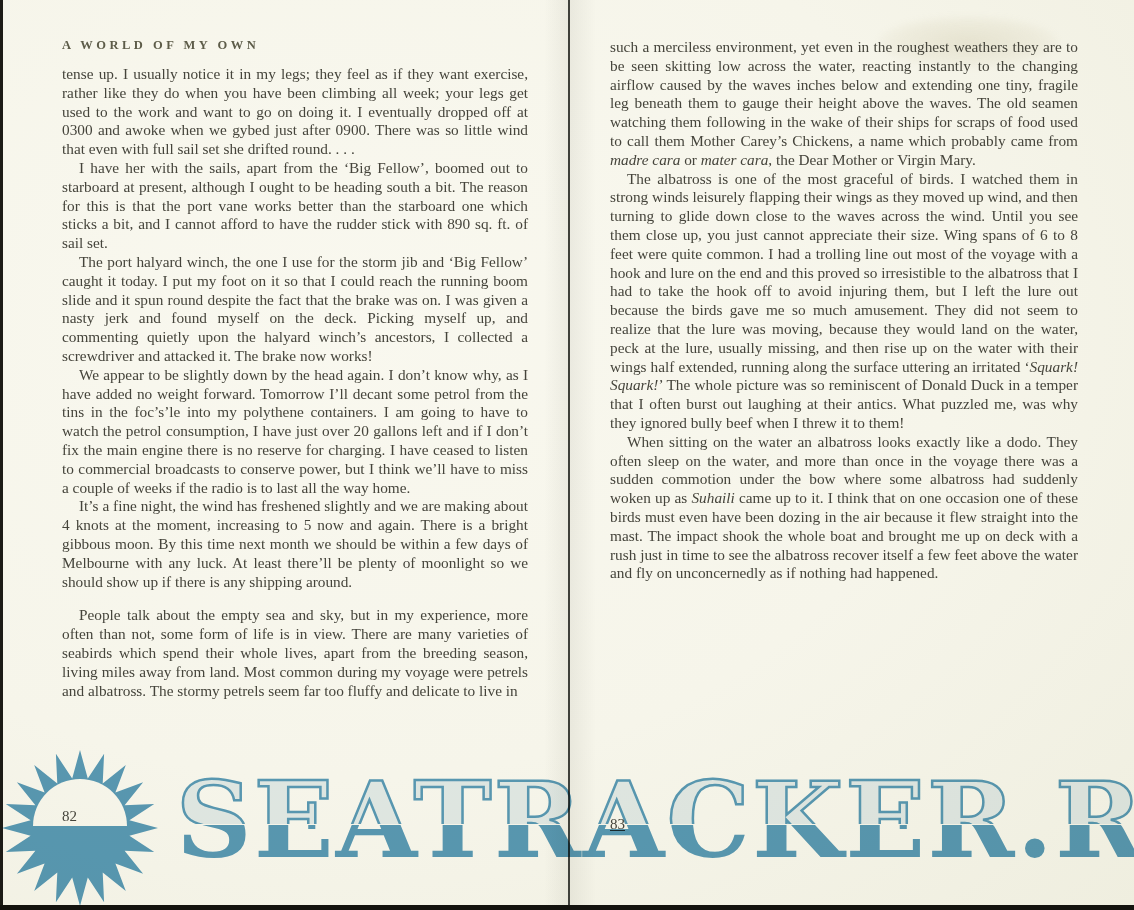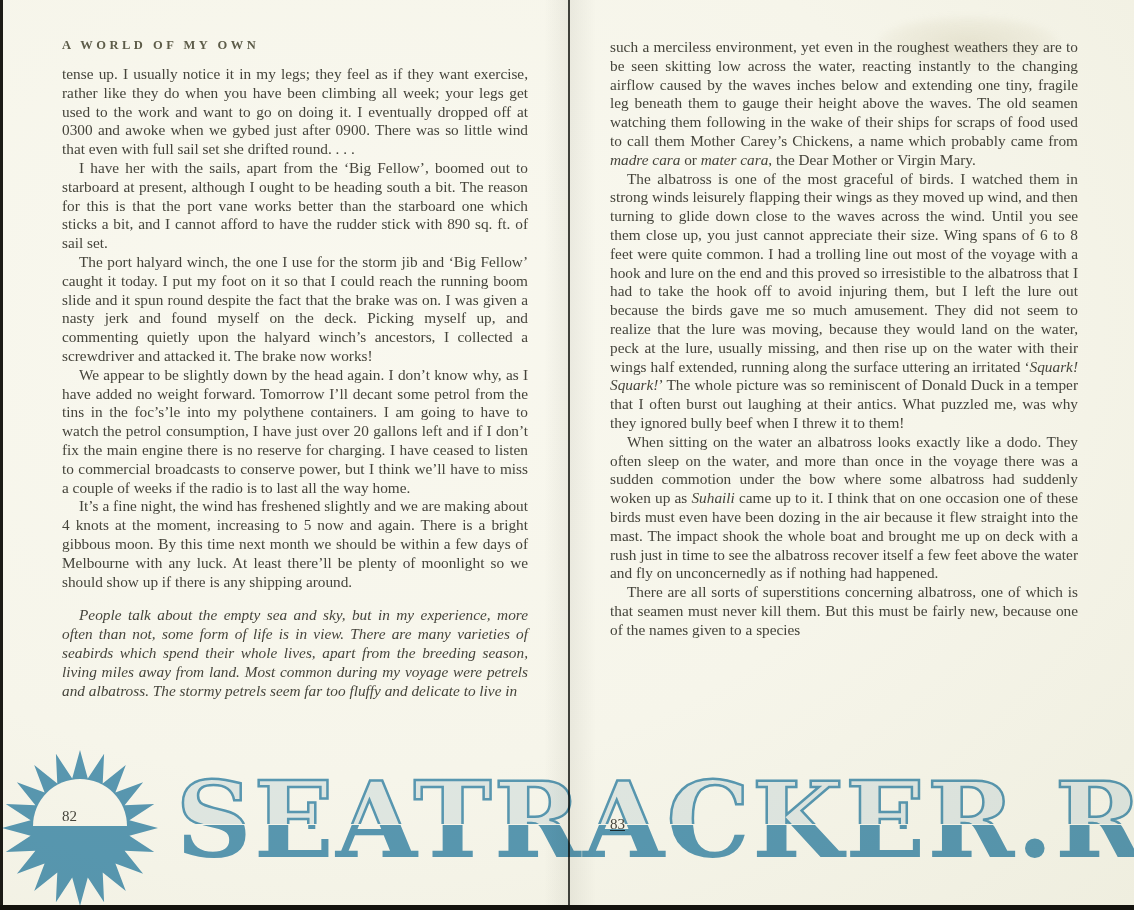--- a/index.html
+++ b/index.html
@@ -19,21 +19,21 @@
   .running-head{
     font-size:12.5px;letter-spacing:3.5px;font-weight:bold;
     color:var(--heading-ink);margin:0 0 12px 0;
   }
   .page-body{
     font-size:15.3px;line-height:18.8px;color:var(--ink);
     text-align:justify;
   }
   .page-body p{margin:0;}
   .page-body p.indent{text-indent:17px;}
-  .page-body p.space-before{margin-top:15px;font-style:italic;}
+  .page-body p.space-before{margin-top:15px;}
   .page-number{position:absolute;left:0;font-size:15px;color:var(--ink);}
   .page-left .page-number{top:770px;}
   .page-right .page-number{top:778px;text-decoration:underline;}
   
   .gutter-line{position:absolute;left:568px;top:0;width:2px;height:906px;background:var(--gutter);}
   .gutter-shade-l{position:absolute;right:564px;top:0;width:26px;height:906px;
     background:linear-gradient(to right, rgba(60,60,45,0) 0%, rgba(60,60,45,0.07) 100%);}
   .gutter-shade-r{position:absolute;left:570px;top:0;width:26px;height:906px;
     background:linear-gradient(to left, rgba(60,60,45,0) 0%, rgba(60,60,45,0.07) 100%);}
   .edge-left{position:absolute;left:0;top:0;width:3px;height:910px;background:var(--border);}
@@ -87,21 +87,20 @@
       <p class="indent space-before"><span>People talk about the empty sea and sky, but in my experience, more often than not, some form of life is in view. There are many varieties of seabirds which spend their whole lives, apart from the breeding season, living miles away from land. Most common during my voyage were petrels and albatross. The stormy petrels seem far too fluffy and delicate to live in</span></p>
     </div>
   <div class="page-number">82</div>
 </div>
 
 <div class="page page-right">
   <div class="page-body" id="body-right">
       <p><span>such a merciless environment, yet even in the roughest weathers they are to be seen skitting low across the water, reacting instantly to the changing airflow caused by the waves inches below and extending one tiny, fragile leg beneath them to gauge their height above the waves. The old seamen watching them following in the wake of their ships for scraps of food used to call them Mother Carey’s Chickens, a name which probably came from </span><i>madre cara</i><span> or </span><i>mater cara</i><span>, the Dear Mother or Virgin Mary.</span></p>
       <p class="indent"><span>The albatross is one of the most graceful of birds. I watched them in strong winds leisurely flapping their wings as they moved up wind, and then turning to glide down close to the waves across the wind. Until you see them close up, you just cannot appreciate their size. Wing spans of 6 to 8 feet were quite common. I had a trolling line out most of the voyage with a hook and lure on the end and this proved so irresistible to the albatross that I had to take the hook off to avoid injuring them, but I left the lure out because the birds gave me so much amusement. They did not seem to realize that the lure was moving, because they would land on the water, peck at the lure, usually missing, and then rise up on the water with their wings half extended, running along the surface uttering an irritated ‘</span><i>Squark! Squark!</i><span>’ The whole picture was so reminiscent of Donald Duck in a temper that I often burst out laughing at their antics. What puzzled me, was why they ignored bully beef when I threw it to them!</span></p>
       <p class="indent"><span>When sitting on the water an albatross looks exactly like a dodo. They often sleep on the water, and more than once in the voyage there was a sudden commotion under the bow where some albatross had suddenly woken up as </span><i>Suhaili</i><span> came up to it. I think that on one occasion one of these birds must even have been dozing in the air because it flew straight into the mast. The impact shook the whole boat and brought me up on deck with a rush just in time to see the albatross recover itself a few feet above the water and fly on unconcernedly as if nothing had happened.</span></p>
-      <p class="indent"><span>There are all sorts of superstitions concerning albatross, one of which is that seamen must never kill them. But this must be fairly new, because one of the names given to a species</span></p>
     </div>
   <div class="page-number">83</div>
 </div>
 
 <div class="watermark">
   <svg class="wm-sun" width="164" height="164" viewBox="0 0 164 164">
     <polygon id="sun-star" class="wm-star" points="82.0,2.0 89.8,30.6 106.1,5.8 104.7,35.4 127.8,16.9 117.4,44.6 145.1,34.2 126.6,57.3 156.2,55.9 131.4,72.2 160.0,80.0 131.4,87.8 156.2,104.1 126.6,102.7 145.1,125.8 117.4,115.4 127.8,143.1 104.7,124.6 106.1,154.2 89.8,129.4 82.0,158.0 74.2,129.4 57.9,154.2 59.3,124.6 36.2,143.1 46.6,115.4 18.9,125.8 37.4,102.7 7.8,104.1 32.6,87.8 4.0,80.0 32.6,72.2 7.8,55.9 37.4,57.3 18.9,34.2 46.6,44.6 36.2,16.9 59.3,35.4 57.9,5.8 74.2,30.6"></polygon>
     <path class="wm-dome" d="M 35,78 A 47 47 0 0 1 129,78 Z"></path>
   </svg>
   <div class="wm-text-wrap">

